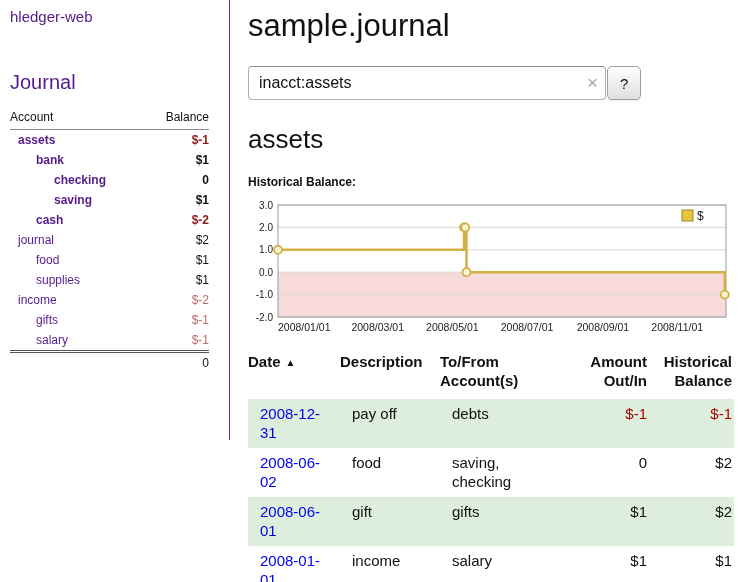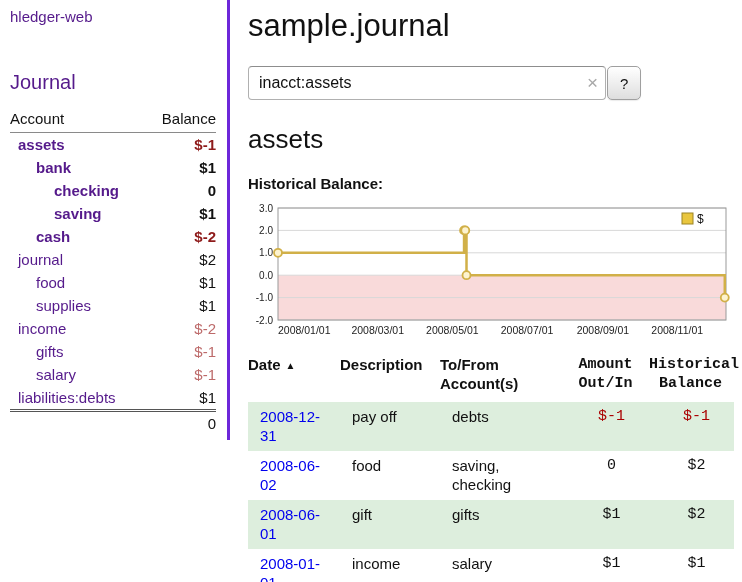--- a/index.html
+++ b/index.html
@@ -6,27 +6,27 @@
   html,body { margin:0; padding:0; background:#fff; }
   body {
     width:742px; height:582px; overflow:hidden;
     font-family:"Liberation Sans","DejaVu Sans",sans-serif;
     color:#111; font-size:15px;
   }
   .page { display:flex; width:742px; }
 
   
   .sidebar {
-    width:230px; flex:0 0 230px; border-right:3px solid #6d28d9;
-    padding:8px 11px 0 10px; height:440px;
+    width:230px; flex:0 0 230px; border-right:1px solid #6d28d9;
+    padding:8px 20px 0 10px; height:440px;
   }
   .sidebar a { color:#551a8b; text-decoration:none; cursor:pointer; }
   .app-title { font-size:15px; margin-bottom:46px; }
   .journal-link { font-size:20px; margin-bottom:4px; }
-  table.accounts { width:100%; border-collapse:collapse; font-size:15px; margin-top:12px; }
+  table.accounts { width:100%; border-collapse:collapse; font-size:12px; margin-top:12px; }
   table.accounts th { font-weight:normal; padding:4px 0 5px 0; border-bottom:1px solid #8a8a8a; }
   th.acct-h { text-align:left; padding-left:2px; }
   th.bal-h  { text-align:right; padding-right:2px; }
   table.accounts td { padding:3px 0; }
   td.acct.i1 { padding-left:8px; }
   td.acct.i2 { padding-left:26px; }
   td.acct.i3 { padding-left:44px; }
   td.bal { text-align:right; padding-right:2px; white-space:nowrap; }
   .b { font-weight:bold; }
   .c-purple   { color:#551a8b;text-align:center; }
@@ -52,28 +52,28 @@
     line-height:19px; cursor:pointer; user-select:none;
   }
   .btn {
     height:34px; padding:0 17px; font-size:15px; color:#111; cursor:pointer;
     border:1px solid #9f9f9f; border-radius:5px; font-family:inherit;
     background:linear-gradient(#ffffff,#ededed 55%,#dedede);
     box-shadow:0 1px 1px rgba(0,0,0,0.08);
   }
   .btn.help { padding:0 12px; }
 
-  .chart-title { font-weight:bold; font-size:15px; margin:20px 0 8px 0; }
+  .chart-title { font-weight:bold; font-size:12px; margin:20px 0 8px 0; }
   .chart { width:486px; }
   .chart svg { display:block; }
 
   
   table.register { border-collapse:collapse; width:486px; font-size:15px; margin-top:14px; table-layout:fixed; }
   table.register th { font-weight:bold; text-align:left; vertical-align:top; padding:2px 8px 8px 0; line-height:1.25; }
-  table.register th.num, table.register td.num { text-align:center; padding-right:2px;font-family:Liberation Mono, monospace; }
+  table.register th.num, table.register td.num { text-align:right; padding-right:2px; }
   table.register td { padding:5px 8px 5px 12px; vertical-align:top; line-height:1.3; }
   table.register tbody tr:nth-child(odd) { background:#ddeedd; }
   td.datec { padding-left:2px; }
   td.datec a { color:#0000ee; text-decoration:none; cursor:pointer; }
   td.neg, .neg { color:#aa0000; }
   th .l { display:block; }
   .sort-ic { font-size:10px; margin-left:5px; position:relative; top:-1px; }
 </style>
 </head>
 <body>
@@ -131,24 +131,20 @@
             <td class="acct i1"><a class="c-purple">income</a></td>
             <td class="bal c-lightred">$-2</td>
           </tr>
           <tr>
             <td class="acct i2"><a class="c-purple">gifts</a></td>
             <td class="bal c-lightred">$-1</td>
           </tr>
           <tr>
             <td class="acct i2"><a class="c-purple">salary</a></td>
             <td class="bal c-lightred">$-1</td>
-          </tr>
-          <tr>
-            <td class="acct i1"><a class="c-purple">liabilities:debts</a></td>
-            <td class="bal">$1</td>
           </tr>
         </tbody>
       <tfoot>
         <tr>
           <td></td>
           <td class="total">0</td>
         </tr>
       </tfoot>
     </table>
   </aside>

